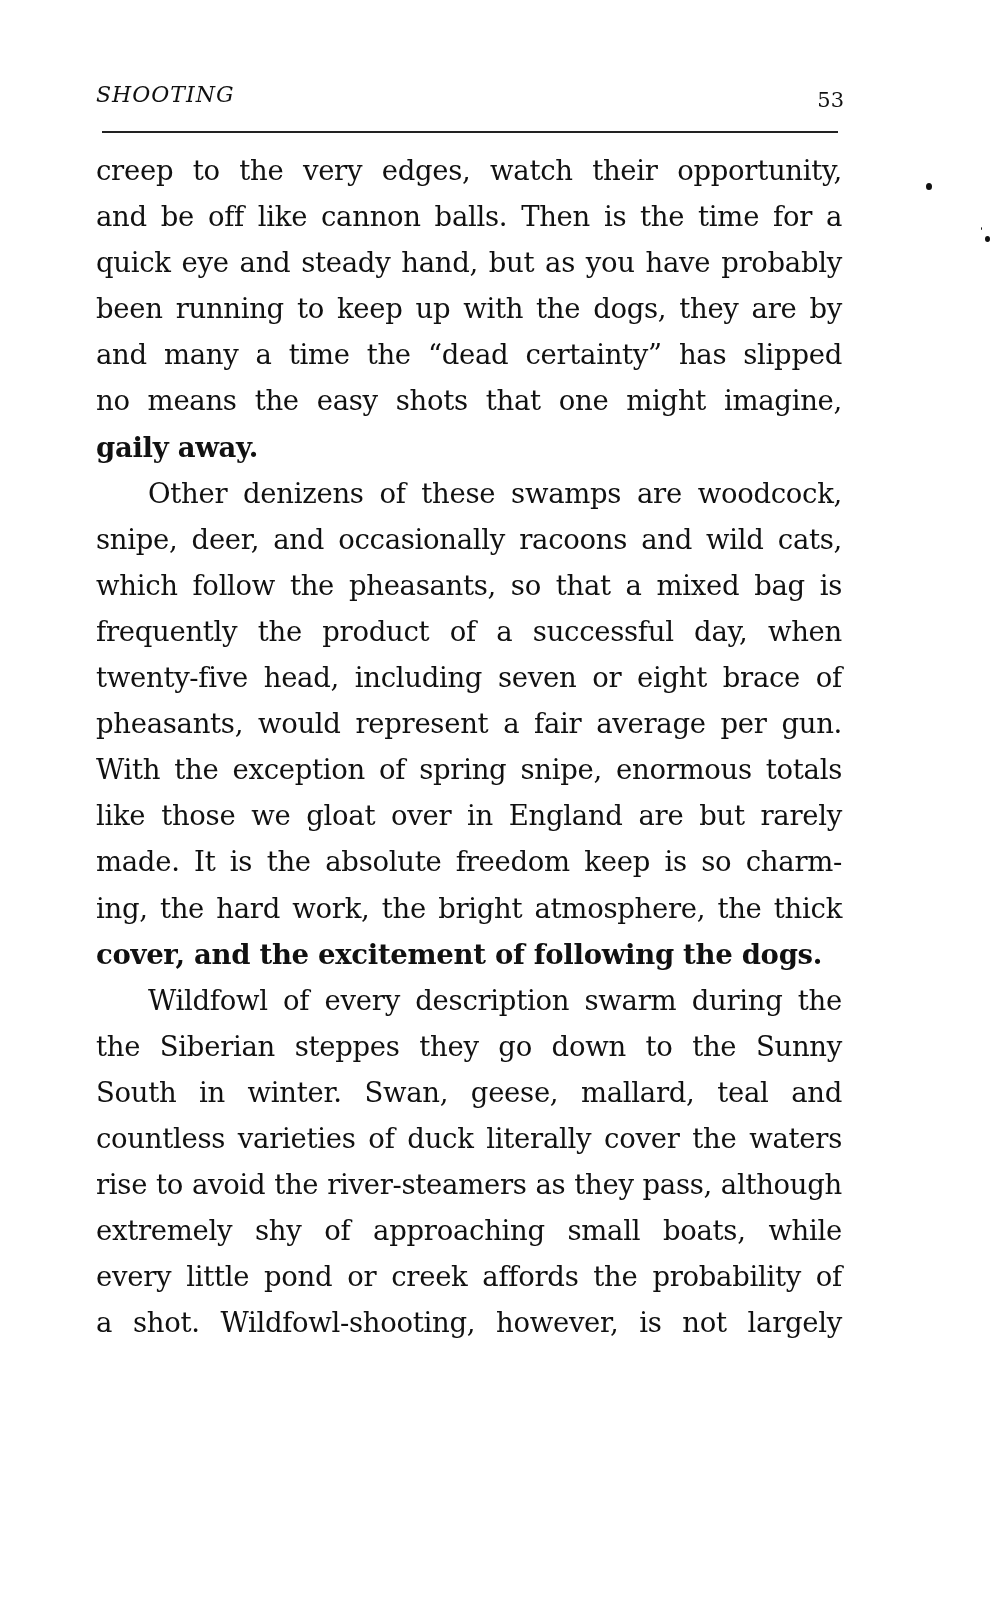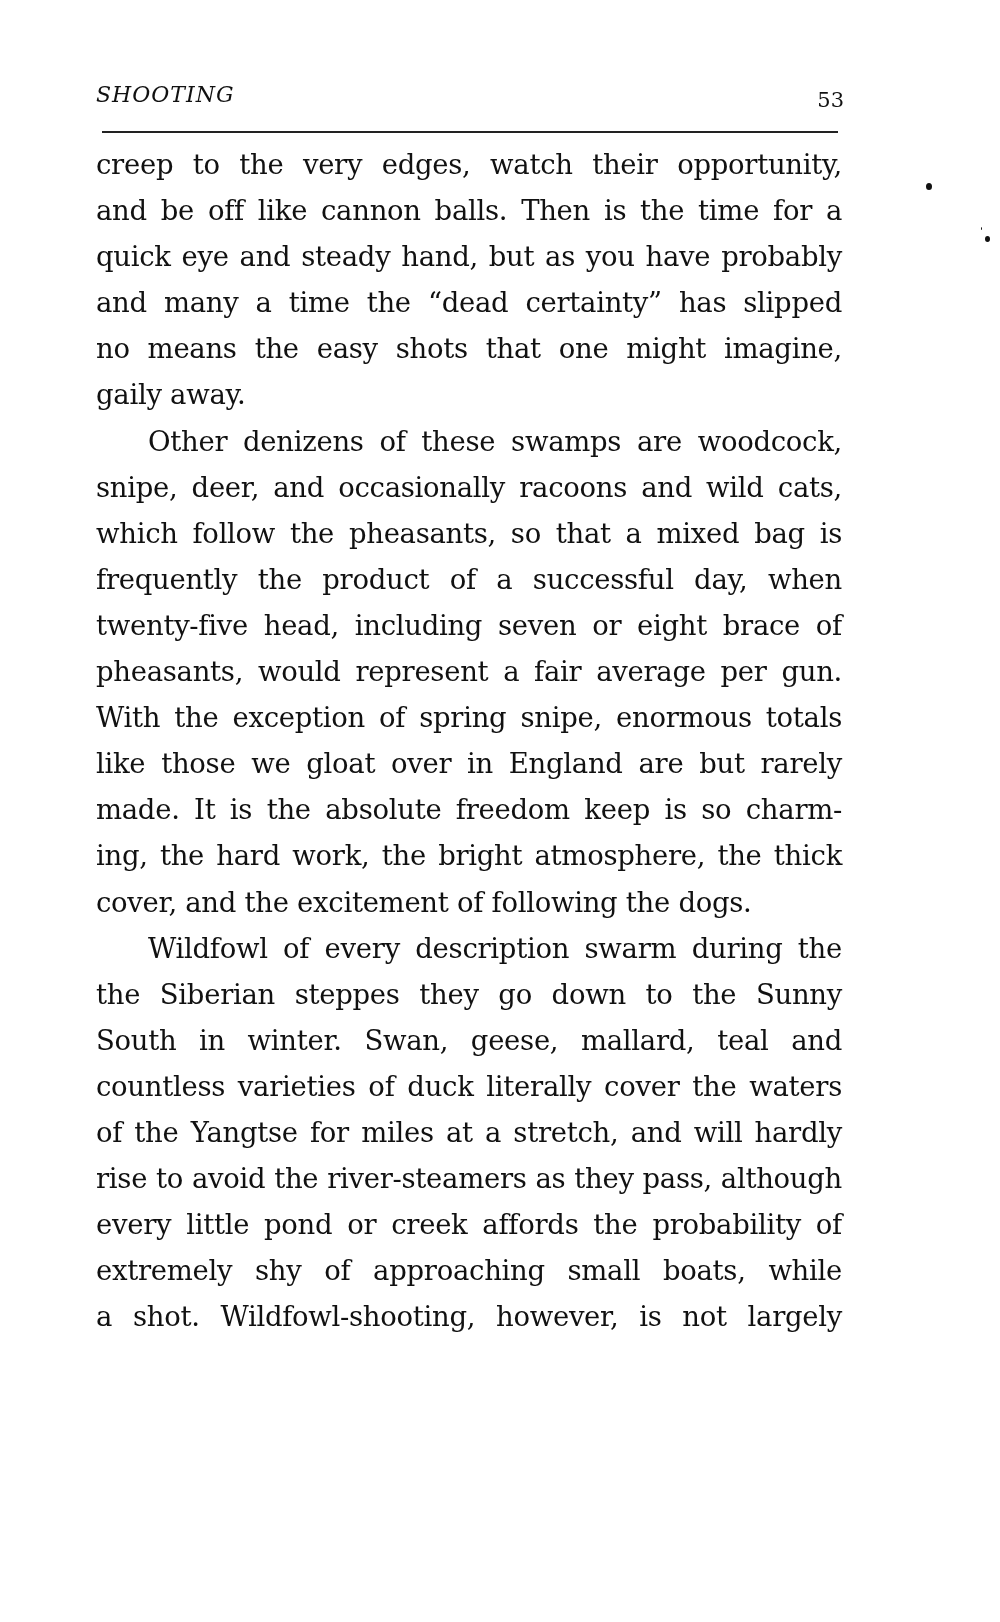--- a/index.html
+++ b/index.html
@@ -47,37 +47,38 @@
     .head-rule {
       position: absolute;
       top: 131px;
       left: 6px;
       width: 736px;
       height: 2px;
       background: #222222;
     }
     .body-text {
       position: absolute;
-      top: 141px;
+      top: 147px;
       left: 0;
       width: 746px;
     }
     .line {
       display: block;
       height: 46.1px;
       line-height: 46.1px;
       font-size: 27.5px;
       text-align: justify;
       text-align-last: justify;
       white-space: nowrap;
       overflow: visible;
       letter-spacing: -0.3px;
     }
     .line.last {
       text-align-last: left;
+      font-weight: bold;
     }
     .line.indent {
       padding-left: 52px;
     }
     .mark {
       position: absolute;
       background: #111;
       border-radius: 50%;
     }
   </style>
@@ -89,43 +90,43 @@
     <span class="running-title">SHOOTING</span>
     <span class="page-number">53</span>
   </div>
   <div class="head-rule"></div>
 
   <div class="body-text">
 
     <span class="line">creep to the very edges, watch their opportunity,</span>
     <span class="line">and be off like cannon balls.  Then is the time for a</span>
     <span class="line">quick eye and steady hand, but as you have probably</span>
+    <span class="line">been running to keep up with the dogs, they are by</span>
     <span class="line">and many a time the “dead certainty” has slipped</span>
     <span class="line">no means the easy shots that one might imagine,</span>
     <span class="line last">gaily away.</span>
 
     <span class="line indent">Other denizens of these swamps are woodcock,</span>
     <span class="line">snipe, deer, and occasionally racoons and wild cats,</span>
     <span class="line">which follow the pheasants, so that a mixed bag is</span>
     <span class="line">frequently the product of a successful day, when</span>
     <span class="line">twenty-five head, including seven or eight brace of</span>
     <span class="line">pheasants, would represent a fair average per gun.</span>
     <span class="line">With the exception of spring snipe, enormous totals</span>
     <span class="line">like those we gloat over in England are but rarely</span>
     <span class="line">made.  It is the absolute freedom keep is so charm-</span>
     <span class="line">ing, the hard work, the bright atmosphere, the thick</span>
     <span class="line last">cover, and the excitement of following the dogs.</span>
 
     <span class="line indent">Wildfowl of every description swarm during the</span>
     <span class="line">the Siberian steppes they go down to the Sunny</span>
     <span class="line">South in winter.  Swan, geese, mallard, teal and</span>
     <span class="line">countless varieties of duck literally cover the waters</span>
-    <span class="line">of the Yangtse for miles at a stretch, and will hardly</span>
     <span class="line">rise to avoid the river-steamers as they pass, although</span>
+    <span class="line">extremely shy of approaching small boats, while</span>
     <span class="line">every little pond or creek affords the probability of</span>
-    <span class="line">extremely shy of approaching small boats, while</span>
     <span class="line">a shot.  Wildfowl-shooting, however, is not largely</span>
   </div>
 </div>
 
 <div class="mark" style="left:926px; top:183px; width:6px; height:7px;"></div>
 <div class="mark" style="left:985px; top:236px; width:5px; height:6px;"></div>
 <div class="mark" style="left:981px; top:227px; width:1px; height:3px;"></div>
 
 </body></html>

